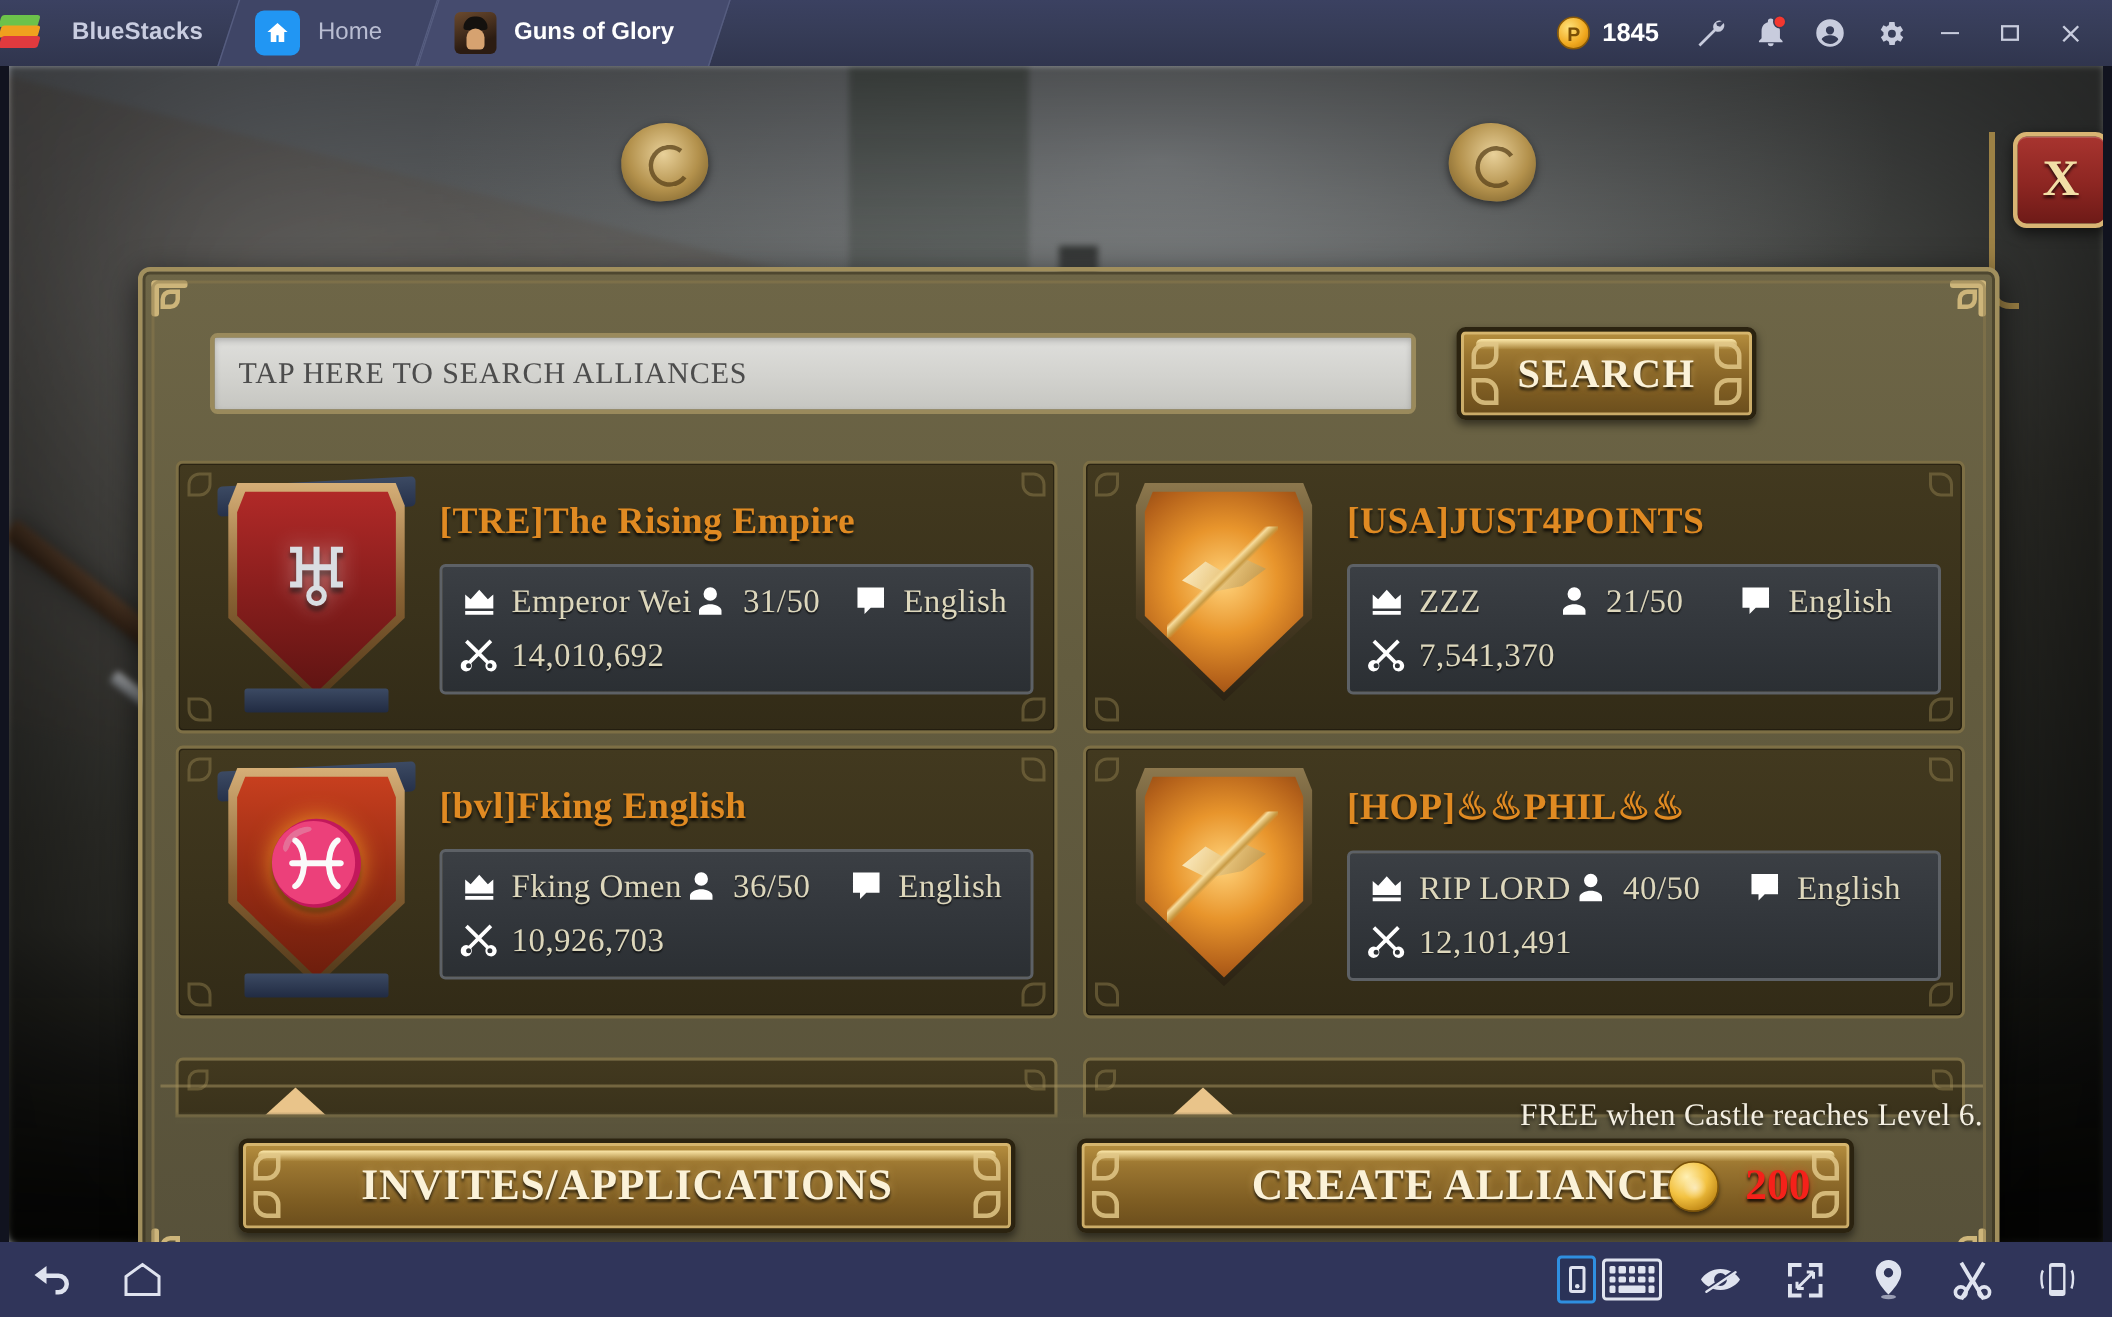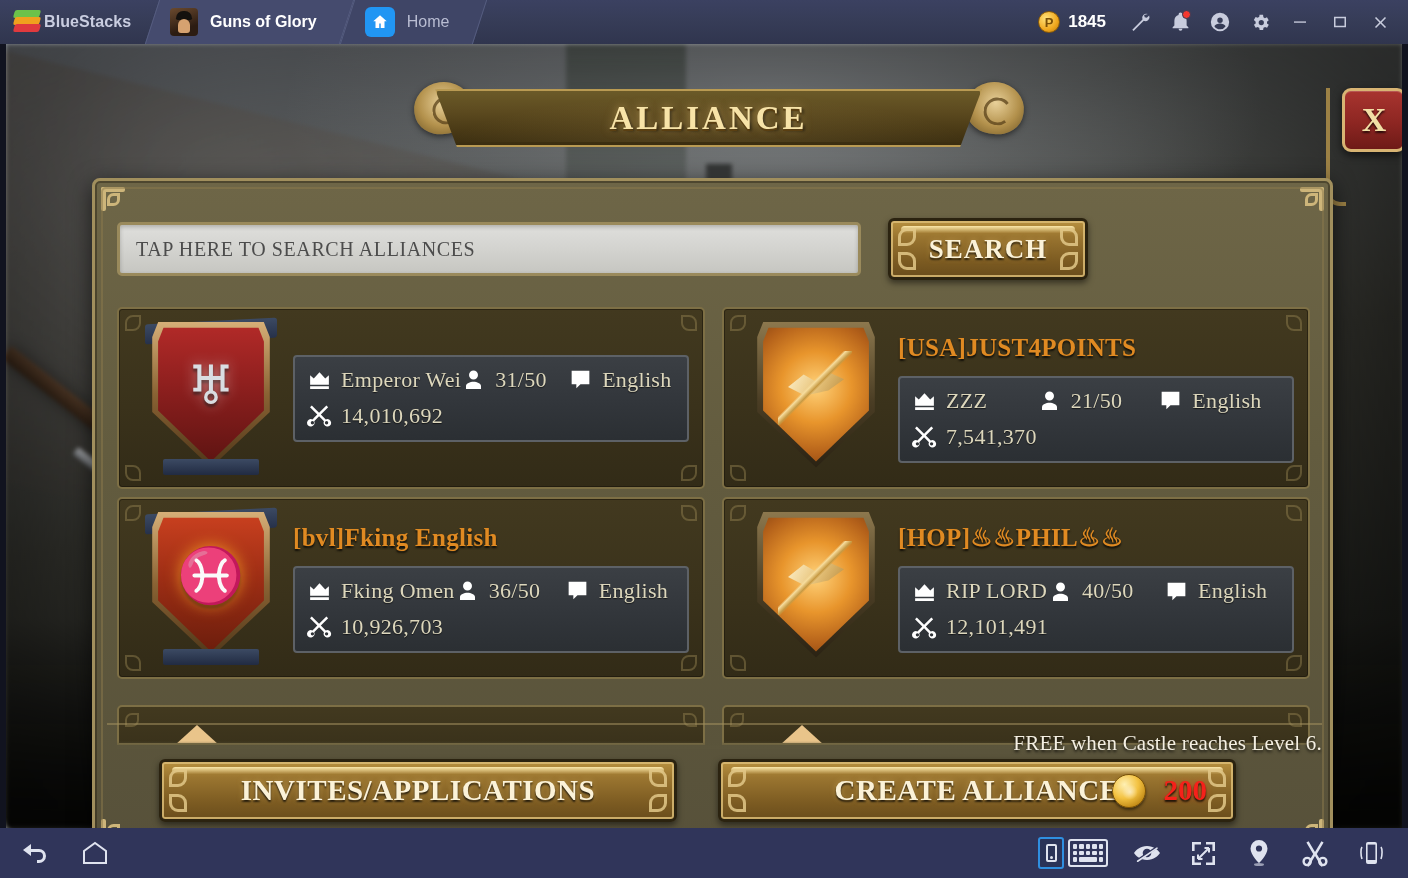--- a/index.html
+++ b/index.html
@@ -12,21 +12,21 @@
   #root { position: relative; width: 1408px; height: 878px; }
 
   
   .bs-topbar {
     position: absolute; left: 0; top: 0; width: 1408px; height: 44px;
     background: linear-gradient(180deg,#3b4161 0%,#363c57 50%,#30354e 100%);
     display: flex; align-items: center;
     font-family: "Liberation Sans", sans-serif;
     overflow: hidden;
   }
-  .bs-brand { display: flex; align-items: center; gap: 4px; padding-left: 14px; width: 152px; }
+  .bs-brand { display: flex; align-items: center; gap: 22px; width: 152px; }
   .bs-logo { width: 26px; height: 24px; position: relative; }
   .bs-logo i { position: absolute; left: 0; width: 26px; height: 8px; border-radius: 2px; transform: skewX(-16deg); }
   .bs-logo i.a { top: 0; background: #6cc24a; }
   .bs-logo i.b { top: 7px; background: #f0a11e; }
   .bs-logo i.c { top: 14px; background: #e03a3e; }
   .bs-brand-text { color: #c9cde0; font-size: 16px; font-weight: bold; letter-spacing: .1px; }
 
   .bs-tab {
     position: relative; height: 44px; display: flex; align-items: center;
     padding: 0 30px 0 18px; gap: 12px;
@@ -177,21 +177,21 @@
   .corner.br { right:6px; bottom:6px; } .corner.br::before{right:0;bottom:0;} .corner.br::after{right:0;bottom:0;}
   .corner i {
     position:absolute; width:13px; height:13px; border:3px solid #cdb57a; border-radius:50% 0 50% 0;
   }
   .corner.tl i{left:6px; top:6px;} .corner.tr i{right:6px; top:6px;}
   .corner.bl i{left:6px; bottom:6px;} .corner.br i{right:6px; bottom:6px;}
 
   
   .search-row { position:absolute; left:22px; top:22px; width:1193px; height:92px; display:flex; align-items:center; }
   .search-input-wrap {
-    width: 744px; height: 54px; 
+    width: 804px; height: 54px; margin-left: 23px;
     background: linear-gradient(180deg,#dfdfdc 0%,#d2d2ce 55%,#c6c6c1 100%);
     border: 3px solid #9a8a5c; border-radius: 5px;
     display: flex; align-items: center; padding: 0 16px;
     box-shadow: inset 0 2px 4px rgba(0,0,0,.22);
   }
   .search-input-wrap .ph {
     font-size: 20px; color: #4c4c4c; letter-spacing: .6px;
     font-family: "Liberation Serif", serif;
   }
   .btn-gold {
@@ -364,34 +364,34 @@
   <div class="bs-topbar">
     <div class="bs-brand">
       <div class="bs-logo">
         <i class="a"></i>
           <i class="b"></i>
           <i class="c"></i>
       </div>
       <div class="bs-brand-text">BlueStacks</div>
     </div>
 
-    <div class="bs-tab active">
-      <div class="skewbg"></div>
-      <div class="game-icon"></div>
-      <div class="bs-tab-label">Guns of Glory</div>
-    </div>
-
     <div class="bs-tab home">
       <div class="skewbg"></div>
       <div class="home-icon">
         <svg viewBox="0 0 24 24">
             <path d="M12 3 3 11h3v9h5v-6h2v6h5v-9h3z"></path>
           </svg>
       </div>
       <div class="bs-tab-label">Home</div>
+    </div>
+
+    <div class="bs-tab active">
+      <div class="skewbg"></div>
+      <div class="game-icon"></div>
+      <div class="bs-tab-label">Guns of Glory</div>
     </div>
 
     <div class="bs-right">
       <div class="bs-coin">
         <div class="coin-circle">P</div>
         <div class="bs-coin-val">1845</div>
       </div>
       <div class="bs-ico">
         <svg width="22" height="22" viewBox="0 0 24 24">
             <path d="M20.6 3.4a4.5 4.5 0 0 0-5.9 5.9L3.6 20.4l1.4 1.4 11.1-11.1a4.5 4.5 0 0 0 5.9-5.9l-2.6 2.6-2.3-.6-.6-2.3z"></path>
@@ -439,23 +439,20 @@
       <div class="bg-lamp"></div>
       <div class="bg-rifle"></div>
       <div class="bg-rifleband"></div>
       <div class="bg-arc"></div>
       <div class="bg-dark-bottom"></div>
       <div class="bg-vig"></div>
     </div>
 
     <div class="scroll-end l"></div>
     <div class="scroll-end r"></div>
-    <div class="title-banner">
-      <div class="title-text">ALLIANCE</div>
-    </div>
 
     <div class="close-hook"></div>
     <div class="close-btn">
       <span>X</span>
     </div>
 
     <div class="panel">
       <div class="corner tl">
           <i></i>
         </div>
@@ -492,20 +489,21 @@
               <i class="ccorner c"></i>
               <i class="ccorner d"></i>
             <div class="emblem">
               <div class="banner-top"></div>
               <div class="shield-rim"></div>
               <div class="shield shield-red"></div>
               <div class="sigil bull">♅</div>
               <div class="banner-bottom"></div>
             </div>
             <div class="cinfo">
+              <div class="cname">[TRE]The Rising Empire</div>
               <div class="cstats">
                 <div class="stat">
                   <span class="sico">
                       <svg viewBox="0 0 24 24">
                         <path d="M3 8l3.5 3L12 5l5.5 6L21 8v9H3zM3 18.5h18V21H3z"></path>
                       </svg>
                     </span>
                   <span class="txt">Emperor Wei</span>
                 </div>
                 <div class="stat">

